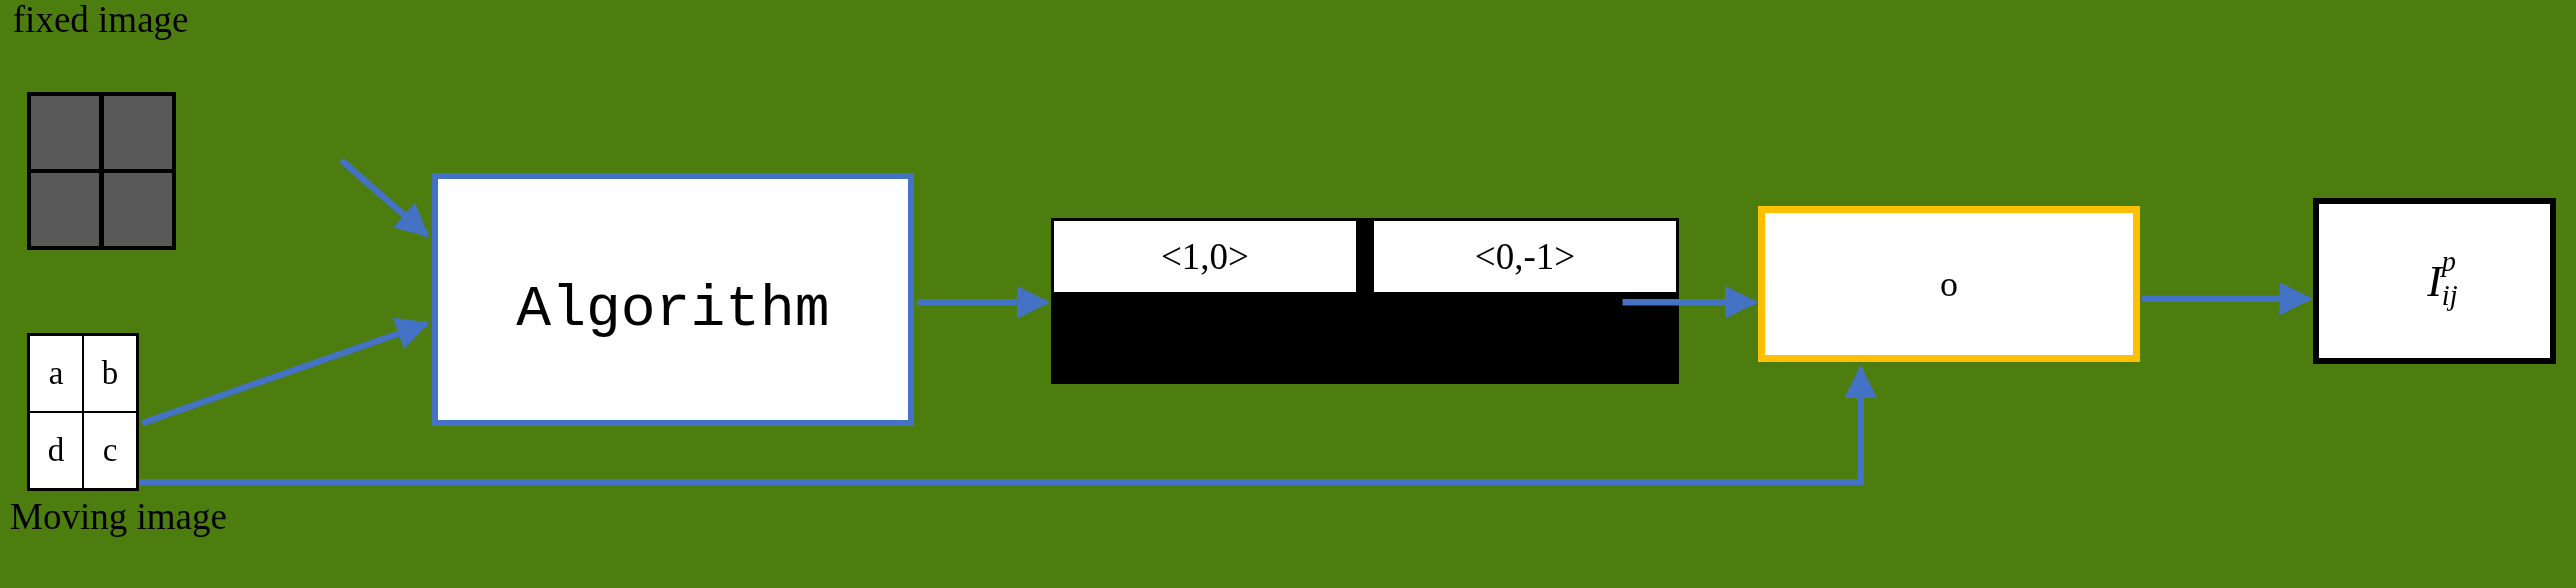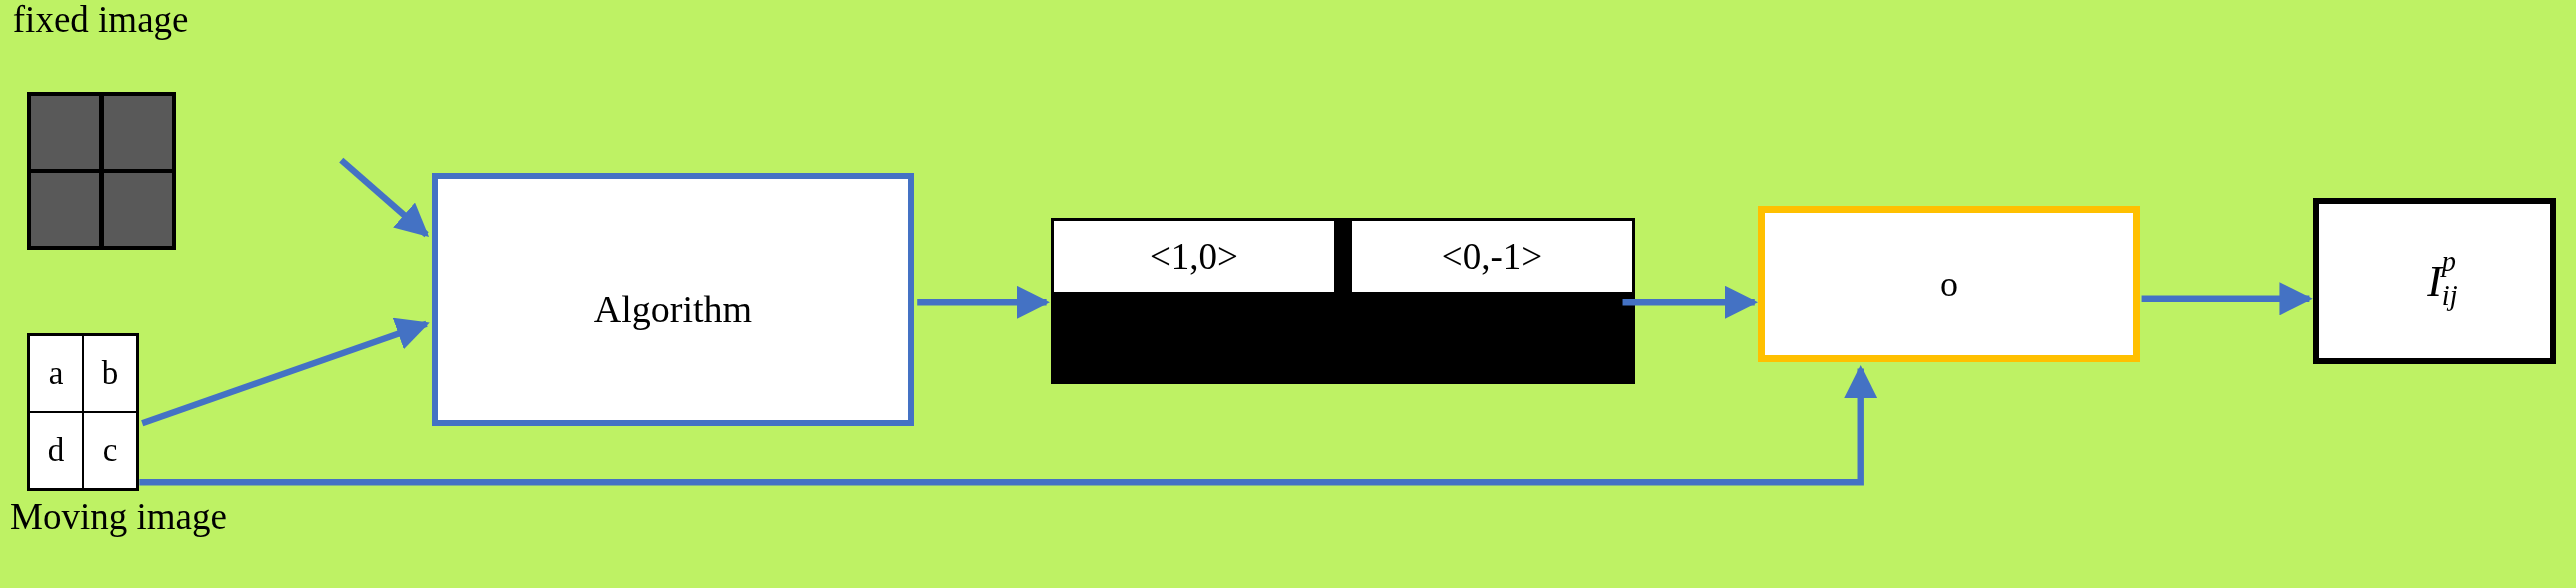--- a/index.html
+++ b/index.html
@@ -5,21 +5,21 @@
 <style>
   html, body {
     margin: 0;
     padding: 0;
     background: #ffffff;
   }
   #canvas {
     position: relative;
     width: 2576px;
     height: 589px;
-    background: #bef264;
+    background: #4d7c0f;
     font-family: "Liberation Serif", "DejaVu Serif", serif;
     overflow: hidden;
   }
 
   
   .caption {
     position: absolute;
     font-family: "Liberation Serif", "DejaVu Serif", serif;
     font-size: 37px;
     line-height: 1.05;
@@ -81,32 +81,32 @@
     width: 482px;
     height: 253px;
     border: 6.4px solid #4472C4;
     background: #ffffff;
     box-sizing: border-box;
     display: flex;
     align-items: center;
     justify-content: center;
   }
   #algorithm-box .boxtext {
-    font-family: Liberation Serif, serif;
-    font-size: 38px;
+    font-family: Liberation Mono, monospace;
+    font-size: 58px;
     color: #000000;
     margin-top: 19px;
   }
 
   
   #vector-table {
     position: absolute;
     left: 1051px;
     top: 218px;
-    width: 584px;
+    width: 628px;
     height: 166px;
     display: grid;
     grid-template-columns: 1fr 1fr;
     grid-template-rows: 1fr 1fr;
     background: #000000;
     gap: 18px;
     border: 3.6px solid #000000;
     box-sizing: border-box;
   }
   #vector-table .vcell {

